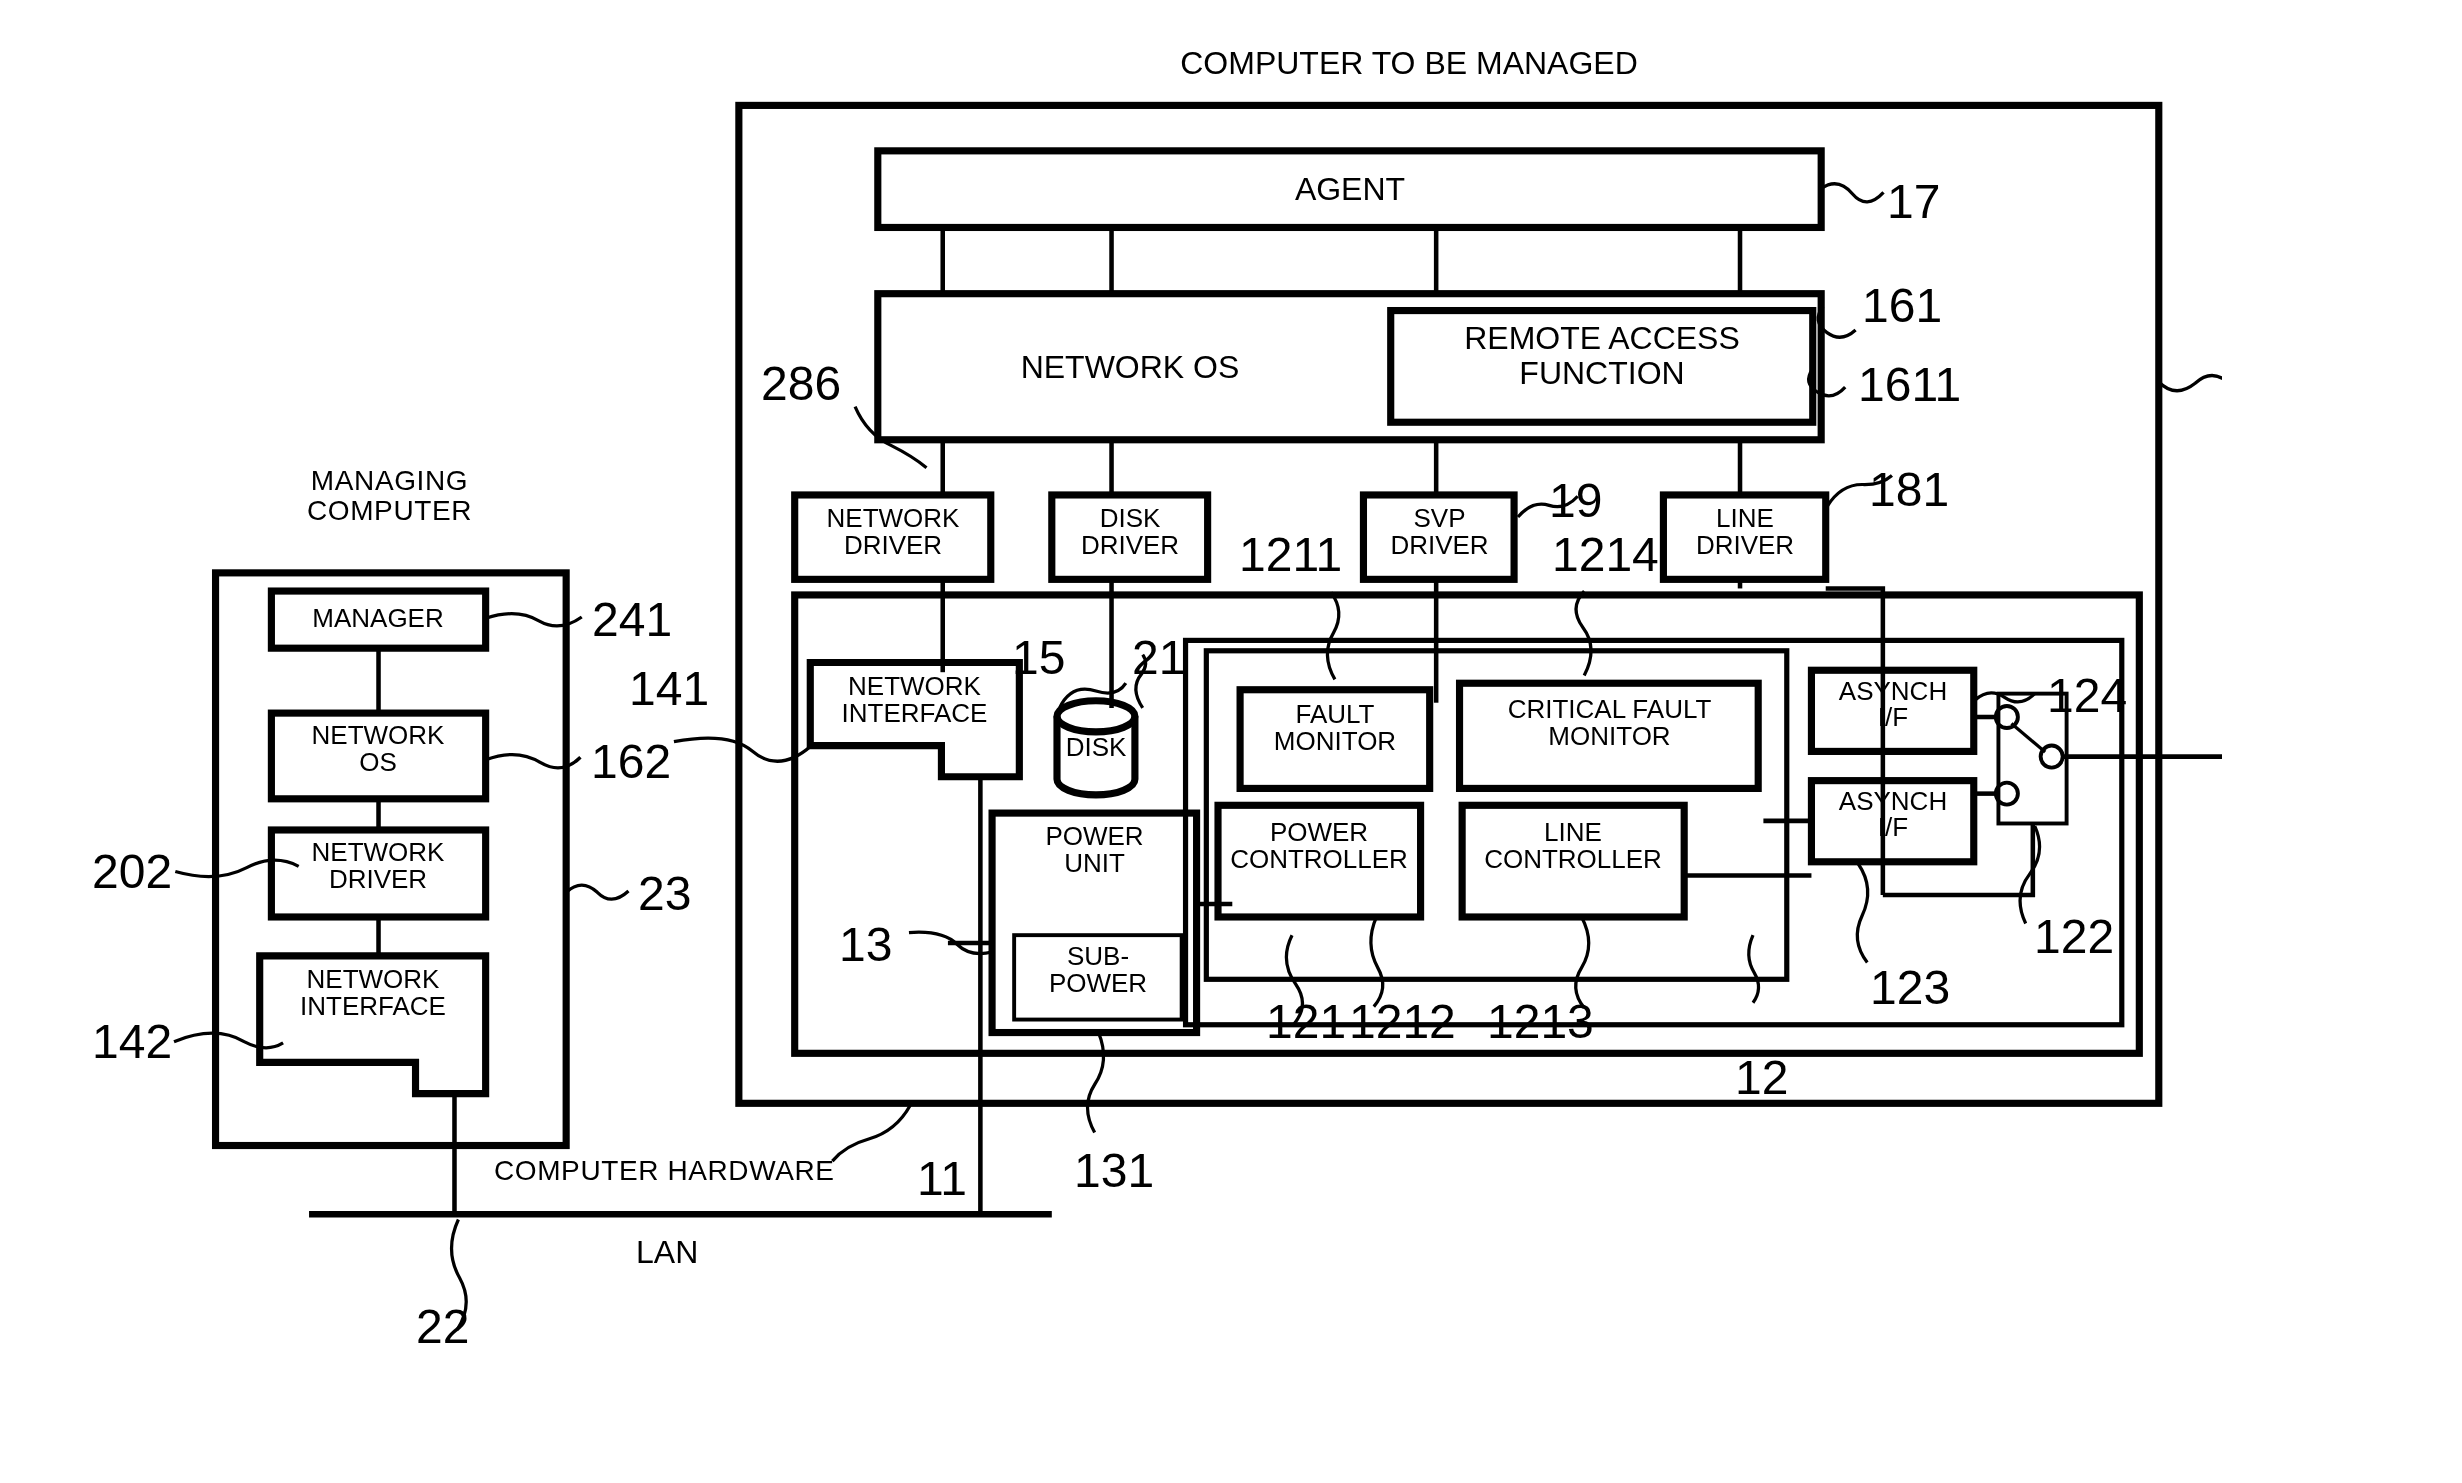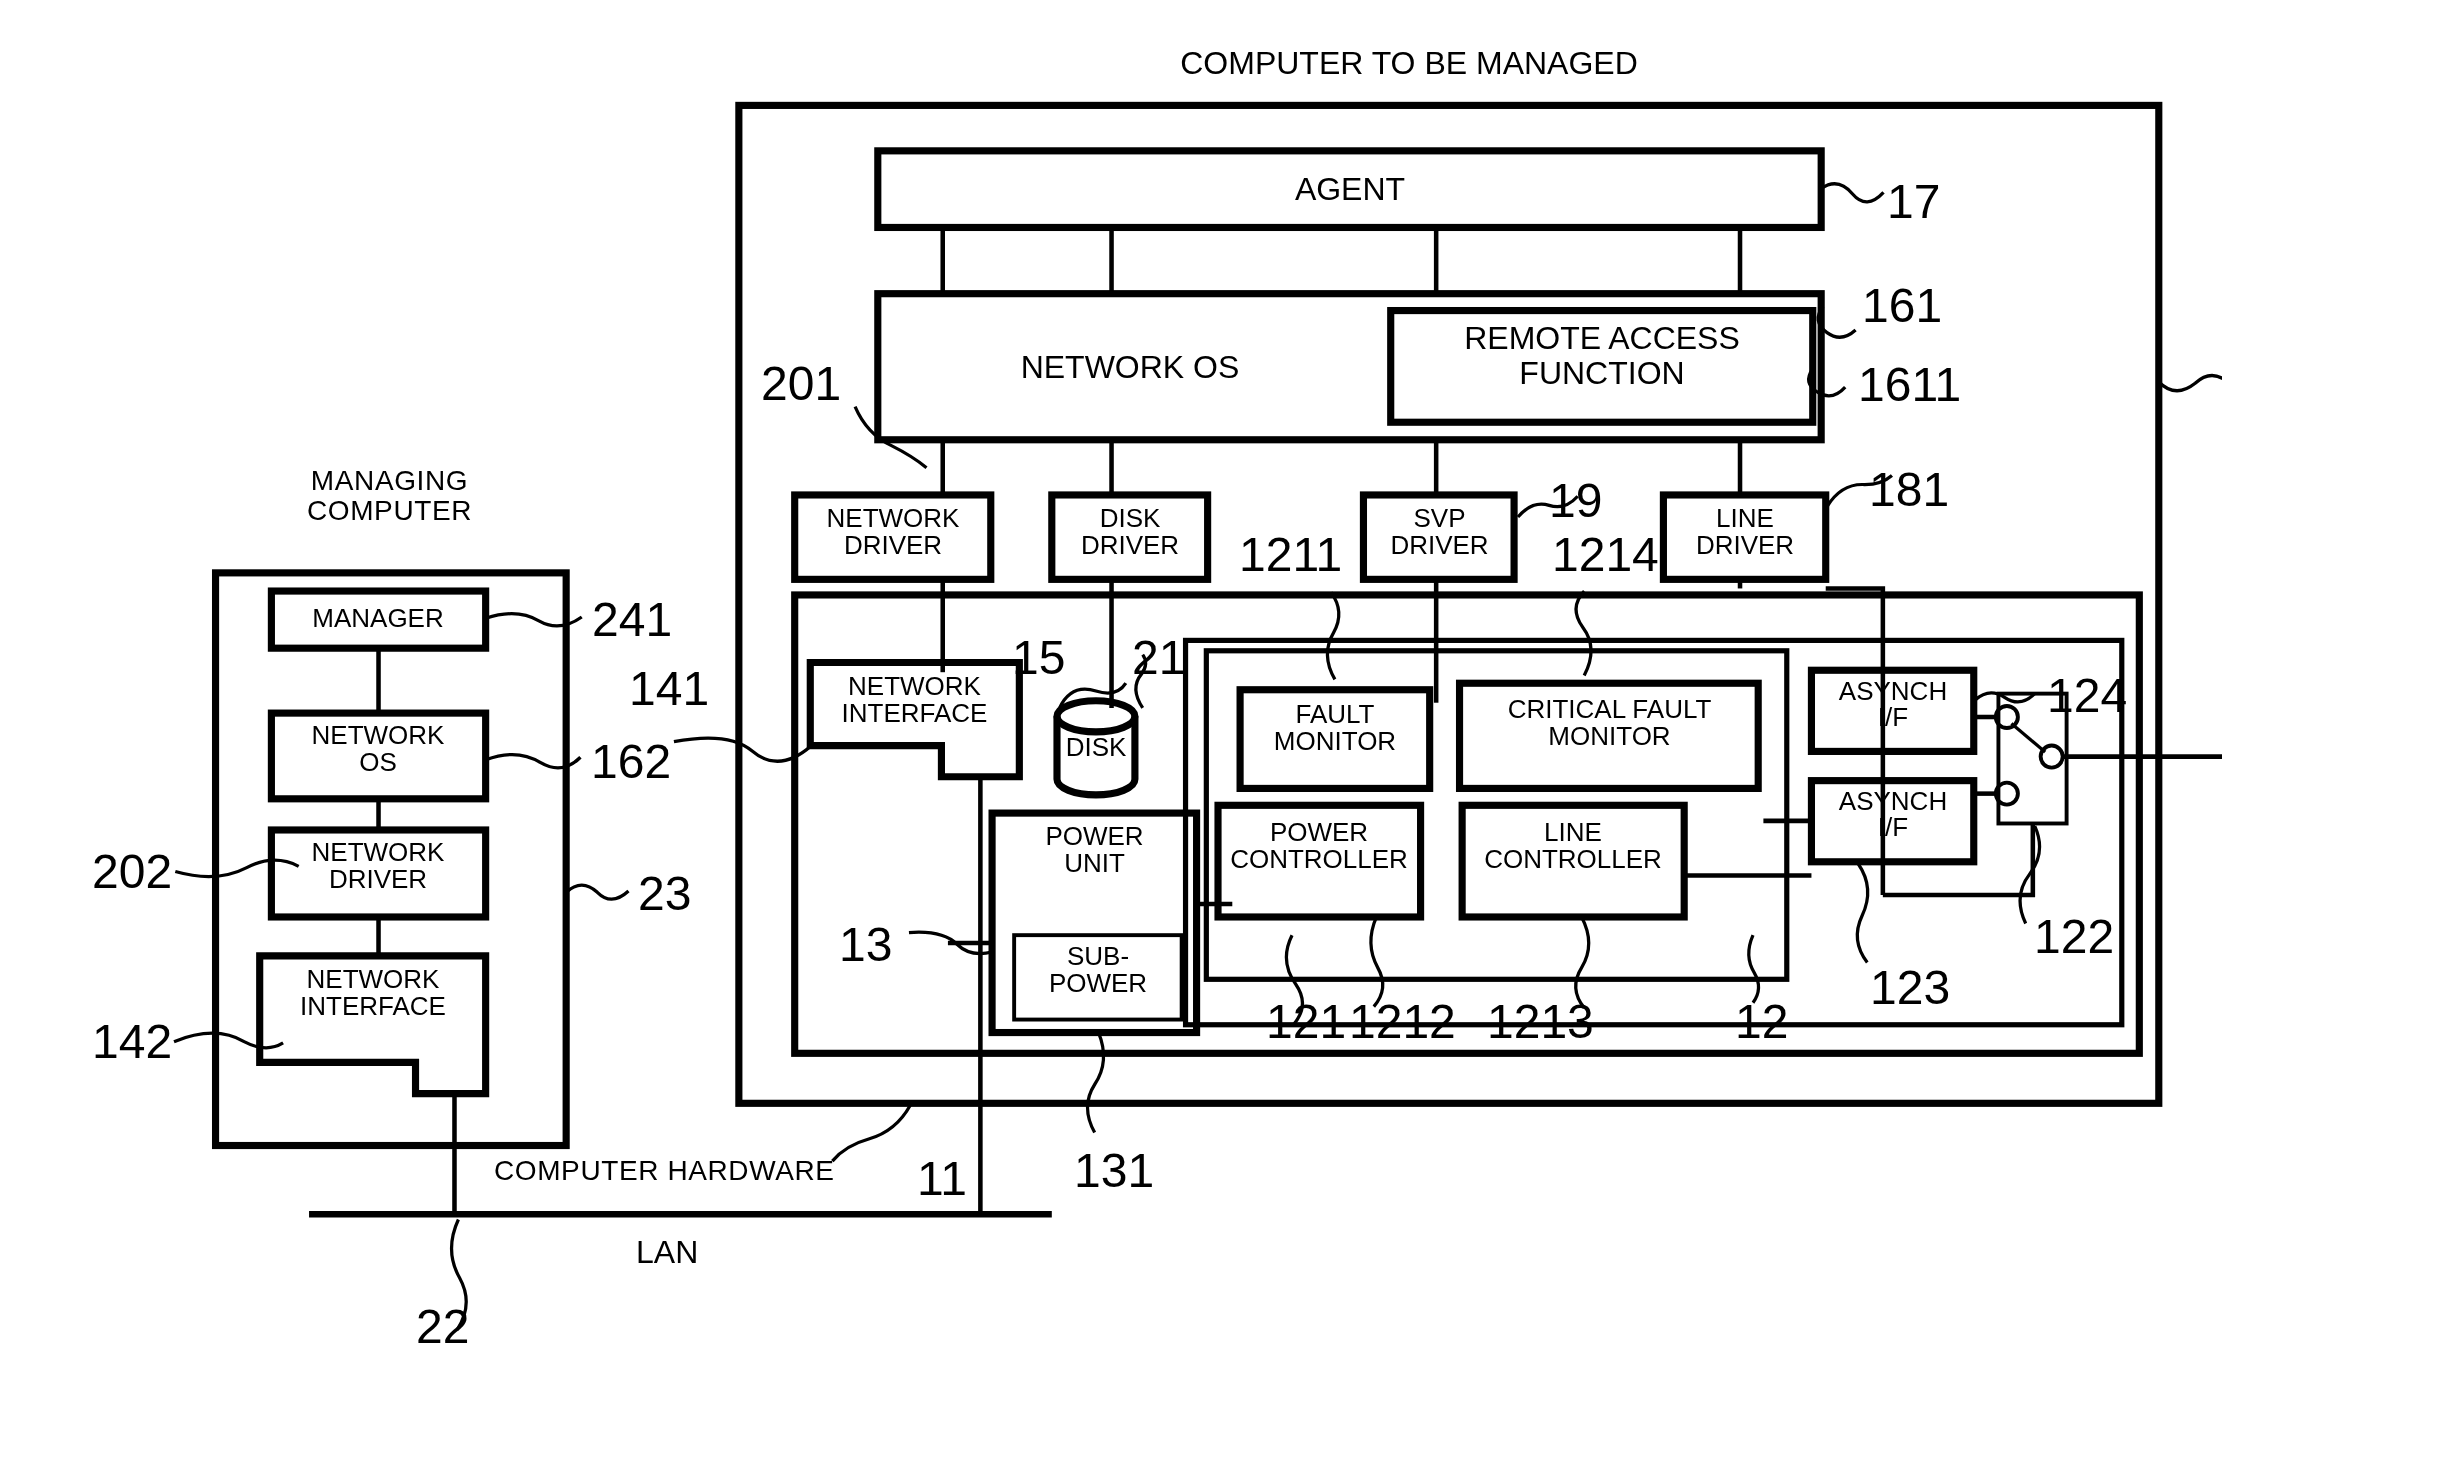--- a/index.html
+++ b/index.html
@@ -251,34 +251,34 @@
 </div>
 
 <div style="position:absolute;left:494px;top:1155px;" class="lbl">COMPUTER HARDWARE</div>
 <div style="position:absolute;left:917px;top:1151px;" class="num">11</div>
 <div style="position:absolute;left:636px;top:1234px;" class="lbl-lg">LAN</div>
 
 <div style="position:absolute;left:1887px;top:174px;" class="num">17</div>
 <div style="position:absolute;left:1862px;top:278px;" class="num">161</div>
 <div style="position:absolute;left:1858px;top:357px;" class="num">1611</div>
 <div style="position:absolute;left:2238px;top:365px;" class="num">10</div>
-<div style="position:absolute;left:761px;top:356px;" class="num">201</div>
+<div style="position:absolute;left:761px;top:356px;" class="num">286</div>
 <div style="position:absolute;left:1549px;top:473px;" class="num">19</div>
 <div style="position:absolute;left:1869px;top:462px;" class="num">181</div>
 <div style="position:absolute;left:1239px;top:527px;" class="num">1211</div>
 <div style="position:absolute;left:1552px;top:527px;" class="num">1214</div>
 <div style="position:absolute;left:629px;top:661px;" class="num">141</div>
 <div style="position:absolute;left:1012px;top:630px;" class="num">15</div>
 <div style="position:absolute;left:1132px;top:630px;" class="num">21</div>
 <div style="position:absolute;left:839px;top:917px;" class="num">13</div>
 <div style="position:absolute;left:1074px;top:1143px;" class="num">131</div>
 <div style="position:absolute;left:1266px;top:994px;" class="num">121</div>
 <div style="position:absolute;left:1349px;top:994px;" class="num">1212</div>
 <div style="position:absolute;left:1487px;top:994px;" class="num">1213</div>
-<div style="position:absolute;left:1735px;top:994px;text-align:center;" class="num">12</div>
+<div style="position:absolute;left:1735px;top:1050px;text-align:center;" class="num">12</div>
 <div style="position:absolute;left:1870px;top:960px;" class="num">123</div>
 <div style="position:absolute;left:2047px;top:668px;" class="num">124</div>
 <div style="position:absolute;left:2034px;top:909px;" class="num">122</div>
 <div style="position:absolute;left:2304px;top:638px;" class="num">261</div>
 <div style="position:absolute;left:2358px;top:896px;" class="num">25</div>
 <div style="position:absolute;left:592px;top:592px;" class="num">241</div>
 <div style="position:absolute;left:591px;top:734px;" class="num">162</div>
 <div style="position:absolute;left:92px;top:844px;" class="num">202</div>
 <div style="position:absolute;left:92px;top:1014px;" class="num">142</div>
 <div style="position:absolute;left:638px;top:866px;" class="num">23</div>

